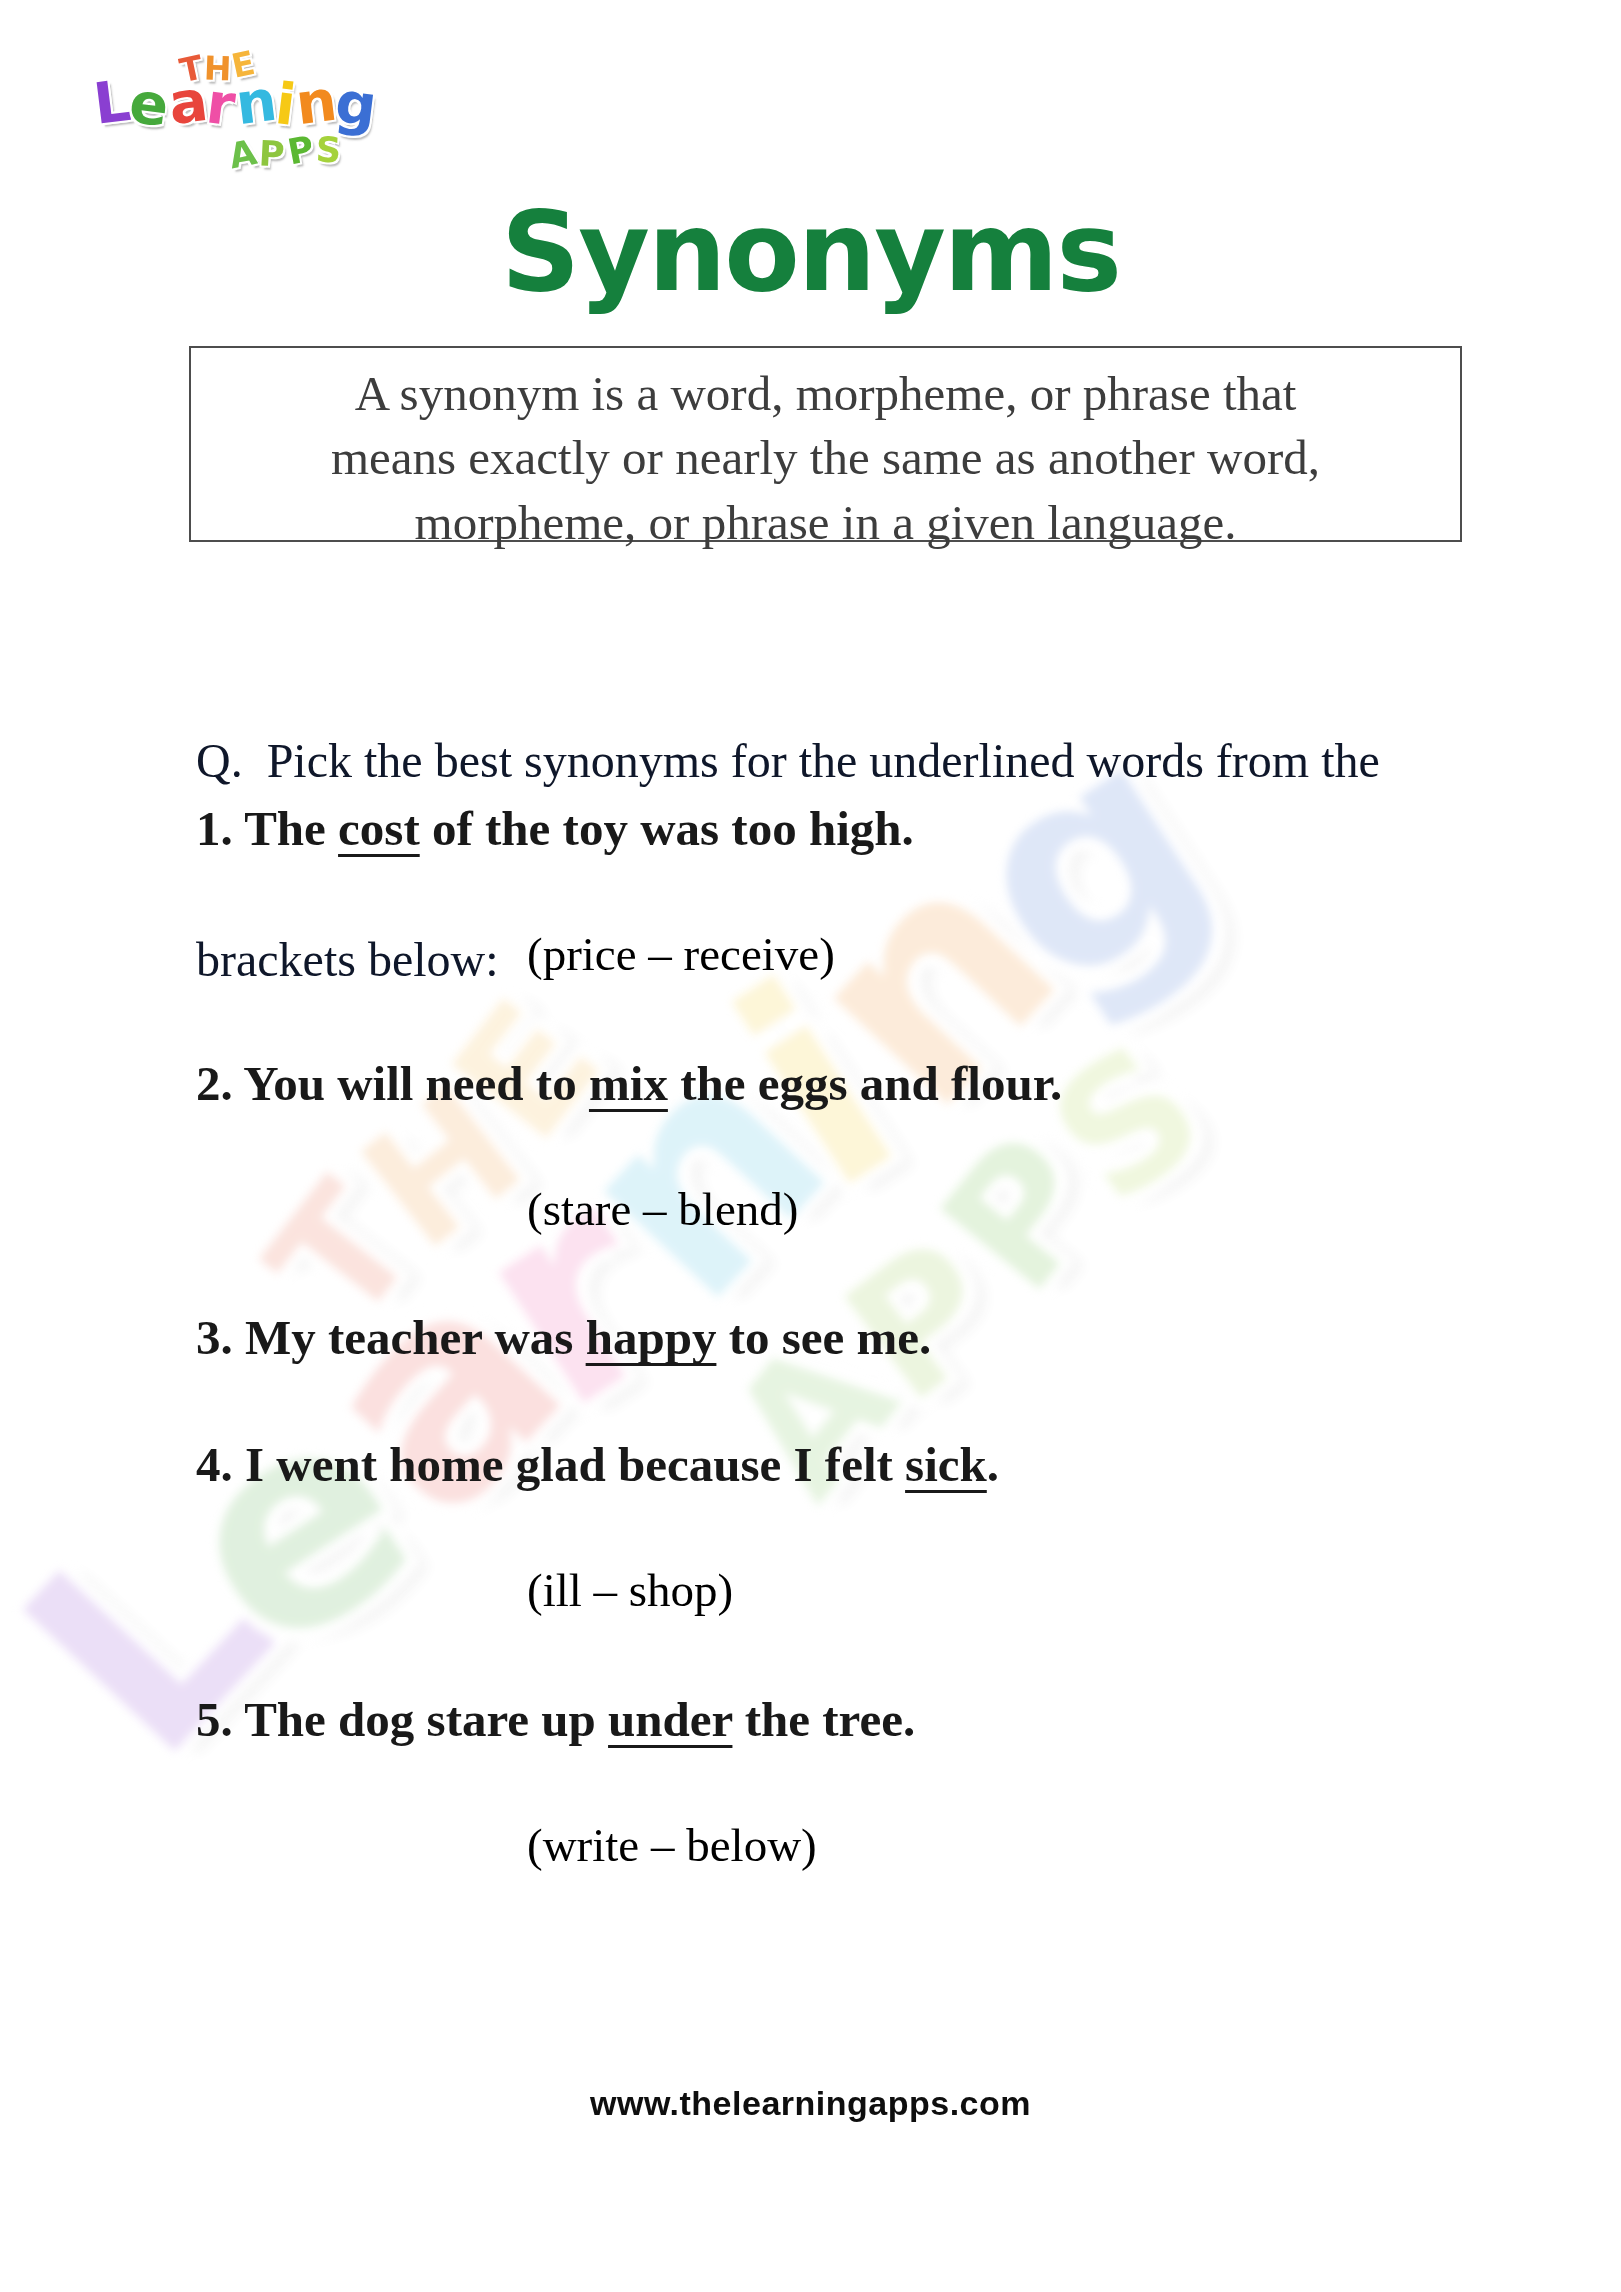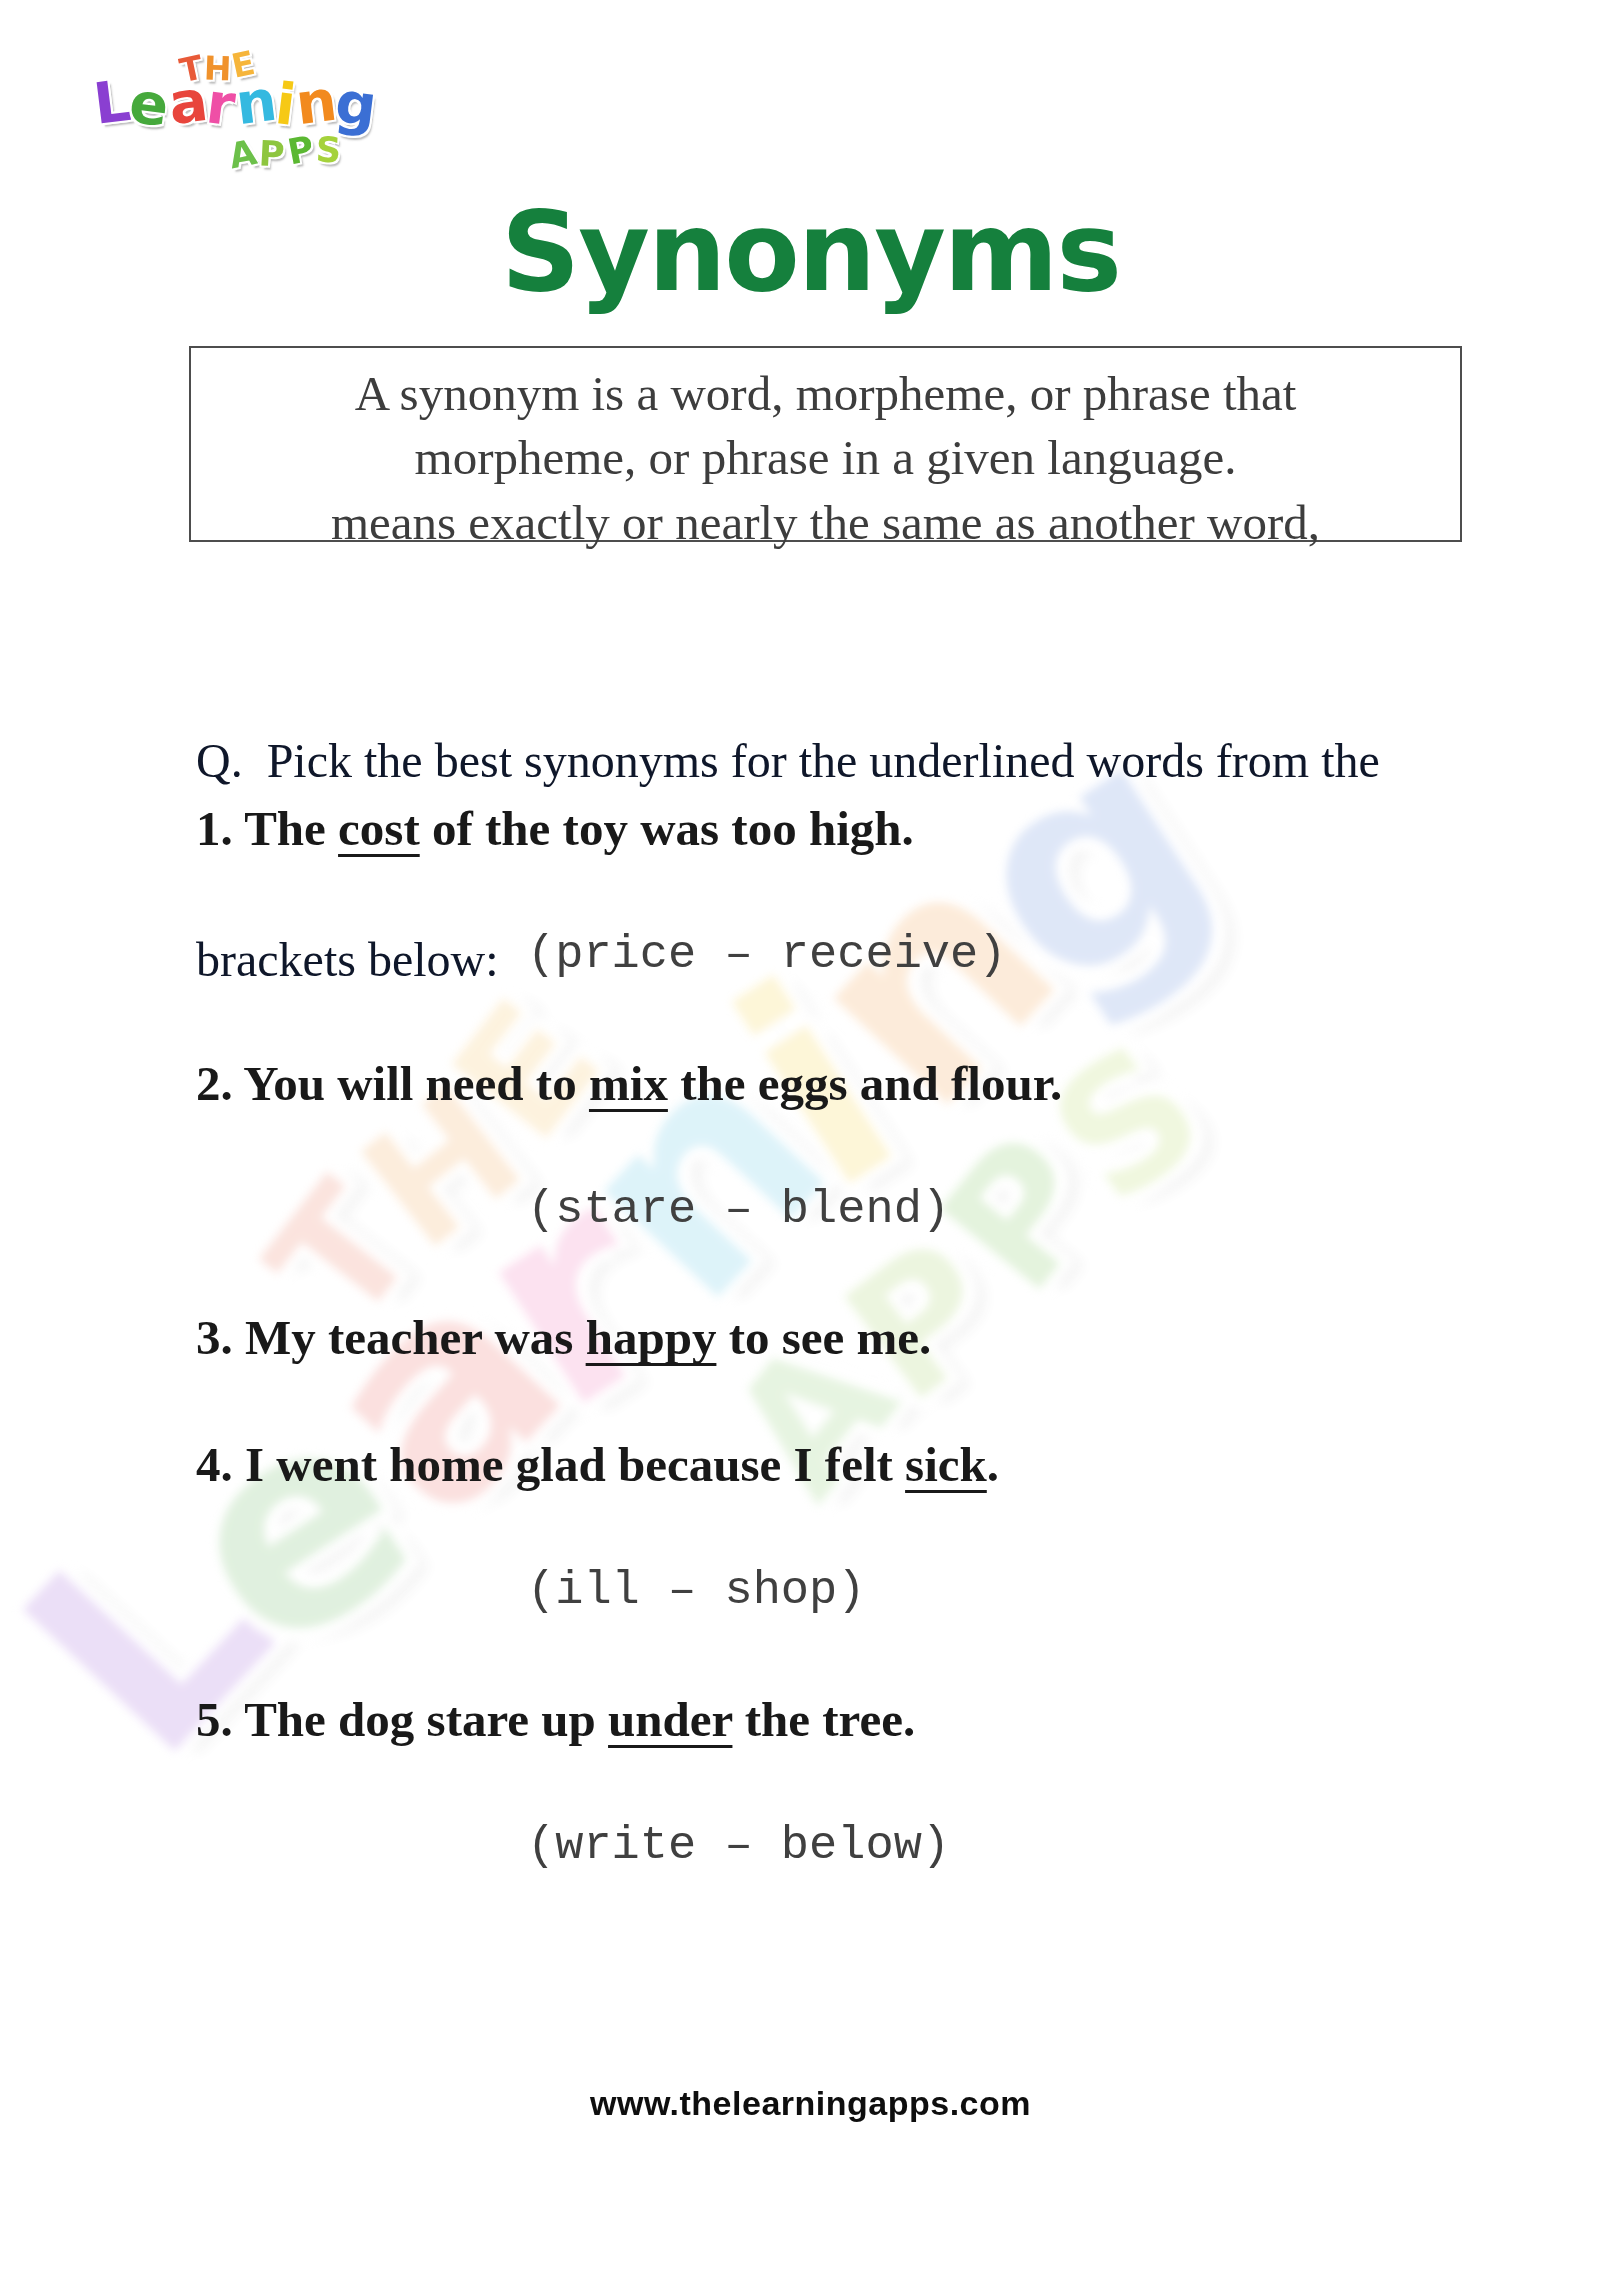--- a/index.html
+++ b/index.html
@@ -67,21 +67,21 @@
     font-size:49px;color:#191919;line-height:1.35;font-weight:bold;
   }
   .sentence .u{
     text-decoration:underline;
     text-decoration-thickness:3.4px;
     text-underline-offset:8.8px;
     text-decoration-skip-ink:none;
   }
   .option{
     margin:0 0 64px 527px;
-    font-size:47px;color:#404040;line-height:1.35;font-family:Liberation Mono, monospace;
+    font-size:47px;color:#000000;line-height:1.35;
   }
 
   
   .footer{
     position:absolute;left:0;top:2084px;width:100%;
     text-align:center;
     font-family:"Liberation Sans", sans-serif;
     font-weight:700;font-size:34px;letter-spacing:0.5px;
     color:#0e0e0e;
   }
@@ -104,22 +104,22 @@
       <div class="word w-the"><span style="color: rgb(232, 90, 56);">T</span><span style="color: rgb(240, 146, 44);">H</span><span style="color: rgb(246, 181, 58);">E</span></div>
       <div class="word w-learning"><span style="color: rgb(138, 63, 209);">L</span><span style="color: rgb(70, 169, 60);">e</span><span style="color: rgb(232, 69, 60);">a</span><span style="color: rgb(239, 79, 166);">r</span><span style="color: rgb(53, 185, 224);">n</span><span style="color: rgb(246, 201, 21);">i</span><span style="color: rgb(242, 138, 30);">n</span><span style="color: rgb(59, 111, 212);">g</span></div>
       <div class="word w-apps"><span style="color: rgb(108, 192, 74);">A</span><span style="color: rgb(142, 198, 63);">P</span><span style="color: rgb(91, 184, 50);">P</span><span style="color: rgb(165, 210, 60);">S</span></div>
     </div>
   </div>
 
   <div class="title">Synonyms</div>
 
   <div class="def-box">
     <div>A synonym is a word, morpheme, or phrase that</div>
+    <div>means exactly or nearly the same as another word,</div>
     <div>morpheme, or phrase in a given language.</div>
-    <div>means exactly or nearly the same as another word,</div>
   </div>
 
   <div class="question">
     <div>Q.  Pick the best synonyms for the underlined words from the</div>
     <div>brackets below:</div>
   </div>
 
   <div class="items">
 
     <div class="sentence"><span>1.</span> <span>The </span><span class="u">cost</span><span> of the toy was too high.</span></div>

